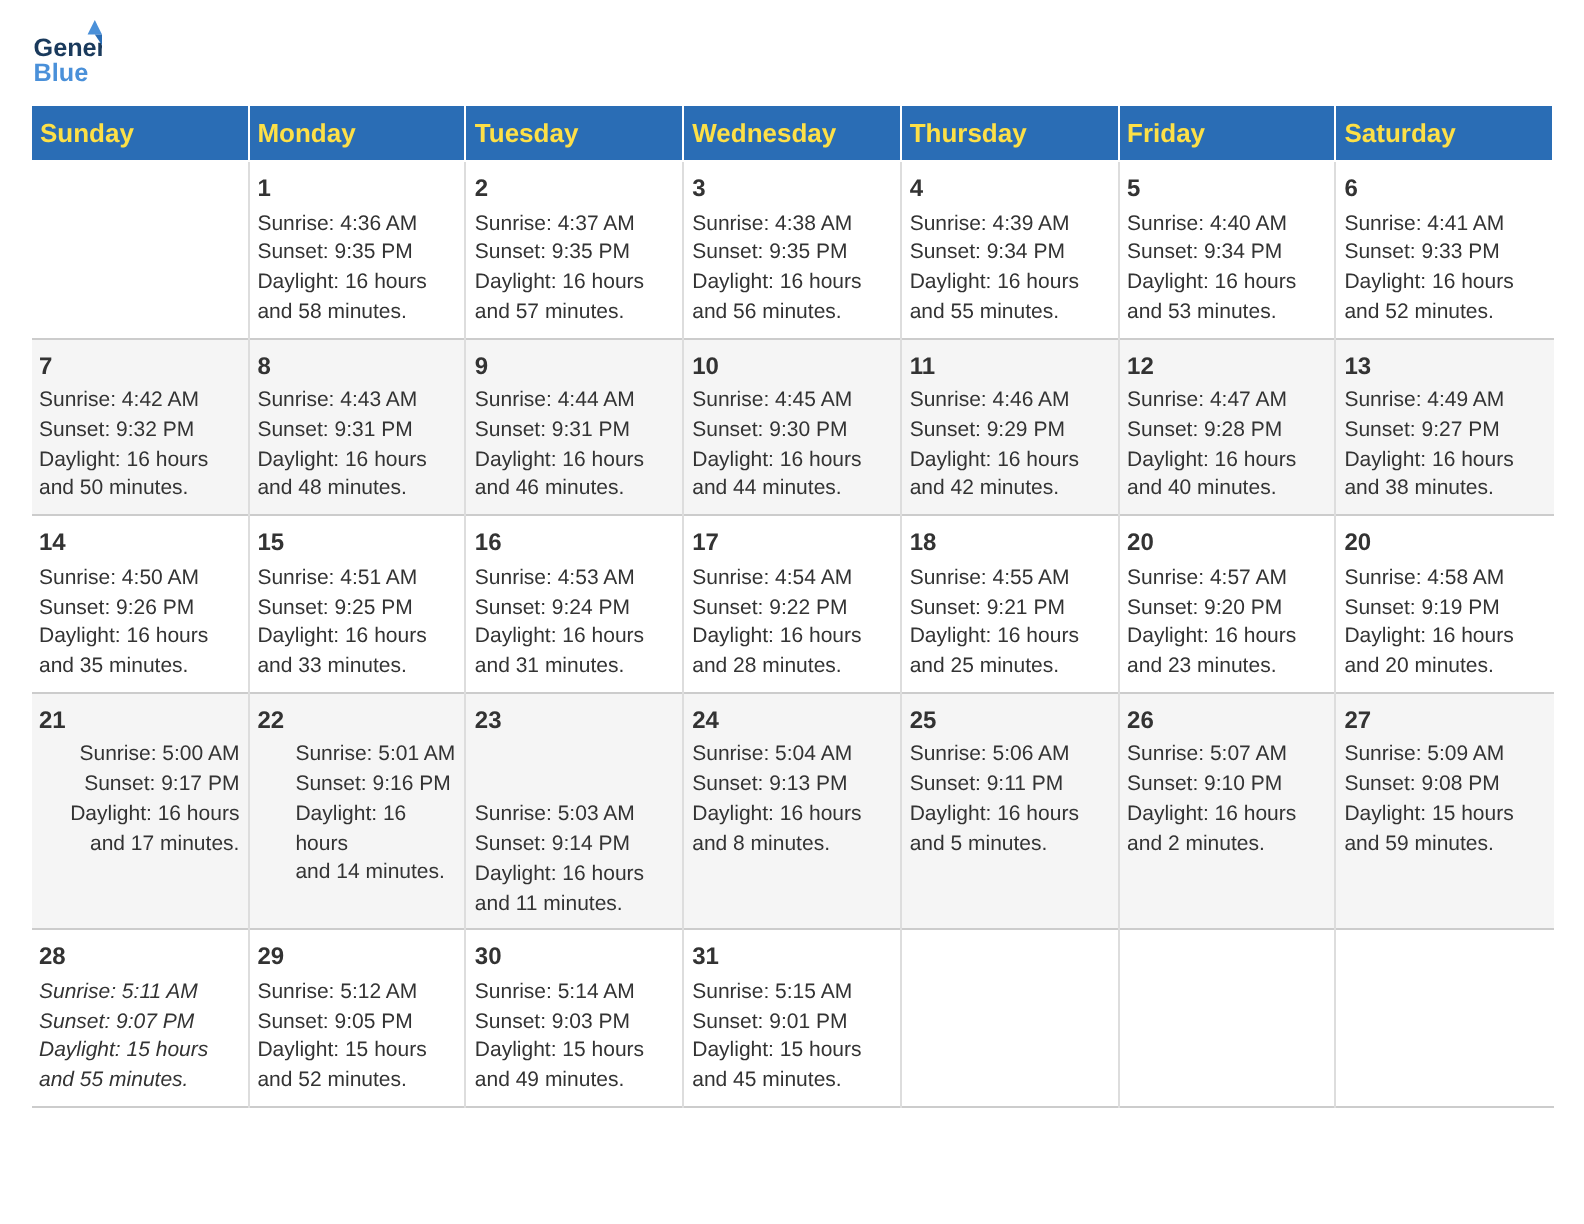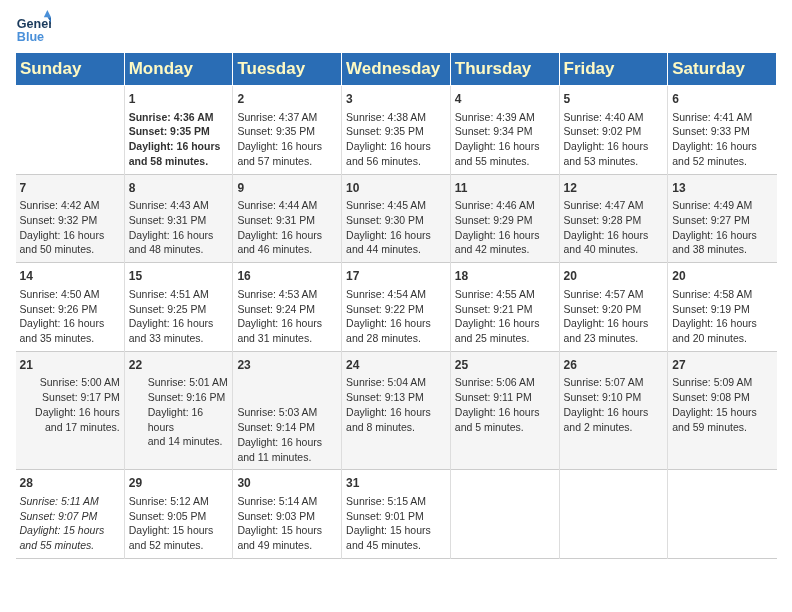--- a/index.html
+++ b/index.html
@@ -39,24 +39,24 @@
       color: #333;
       margin-top: 2px;
     }
     table {
       width: 100%;
       border-collapse: collapse;
       font-size: 11px;
     }
     thead tr th {
       background-color: #2a6db5;
-      color: #fef9c3;
+      color: #fde047;
       padding: 6px 4px;
       text-align: left;
-      font-size: 17px;
+      font-size: 13px;
       font-weight: bold;
       border: 1px solid #fff;
     }
     tbody tr {
       border-bottom: 1px solid #ccc;
     }
     tbody tr:nth-child(even) {
       background: #f5f5f5;
     }
     tbody tr:nth-child(odd) {
@@ -112,21 +112,21 @@
         <th>Thursday</th>
         <th>Friday</th>
         <th>Saturday</th>
       </tr>
   </thead>
   <tbody id="calendar-body">
   <tr>
         <td class="empty-cell"></td>
         <td>
           <span class="day-number">1</span>
-          <div class="day-info" style="white-space: pre-line; font-weight: bold;">Sunrise: 4:36 AM
+          <div class="day-info" style="white-space: pre-line;">Sunrise: 4:36 AM
 Sunset: 9:35 PM
 Daylight: 16 hours
 and 58 minutes.</div>
         </td>
         <td>
           <span class="day-number">2</span>
           <div class="day-info" style="white-space: pre-line;">Sunrise: 4:37 AM
 Sunset: 9:35 PM
 Daylight: 16 hours
 and 57 minutes.</div>
@@ -141,21 +141,21 @@
         <td>
           <span class="day-number">4</span>
           <div class="day-info" style="white-space: pre-line;">Sunrise: 4:39 AM
 Sunset: 9:34 PM
 Daylight: 16 hours
 and 55 minutes.</div>
         </td>
         <td>
           <span class="day-number">5</span>
           <div class="day-info" style="white-space: pre-line;">Sunrise: 4:40 AM
-Sunset: 9:02 PM
+Sunset: 9:34 PM
 Daylight: 16 hours
 and 53 minutes.</div>
         </td>
         <td>
           <span class="day-number">6</span>
           <div class="day-info" style="white-space: pre-line;">Sunrise: 4:41 AM
 Sunset: 9:33 PM
 Daylight: 16 hours
 and 52 minutes.</div>
         </td>

